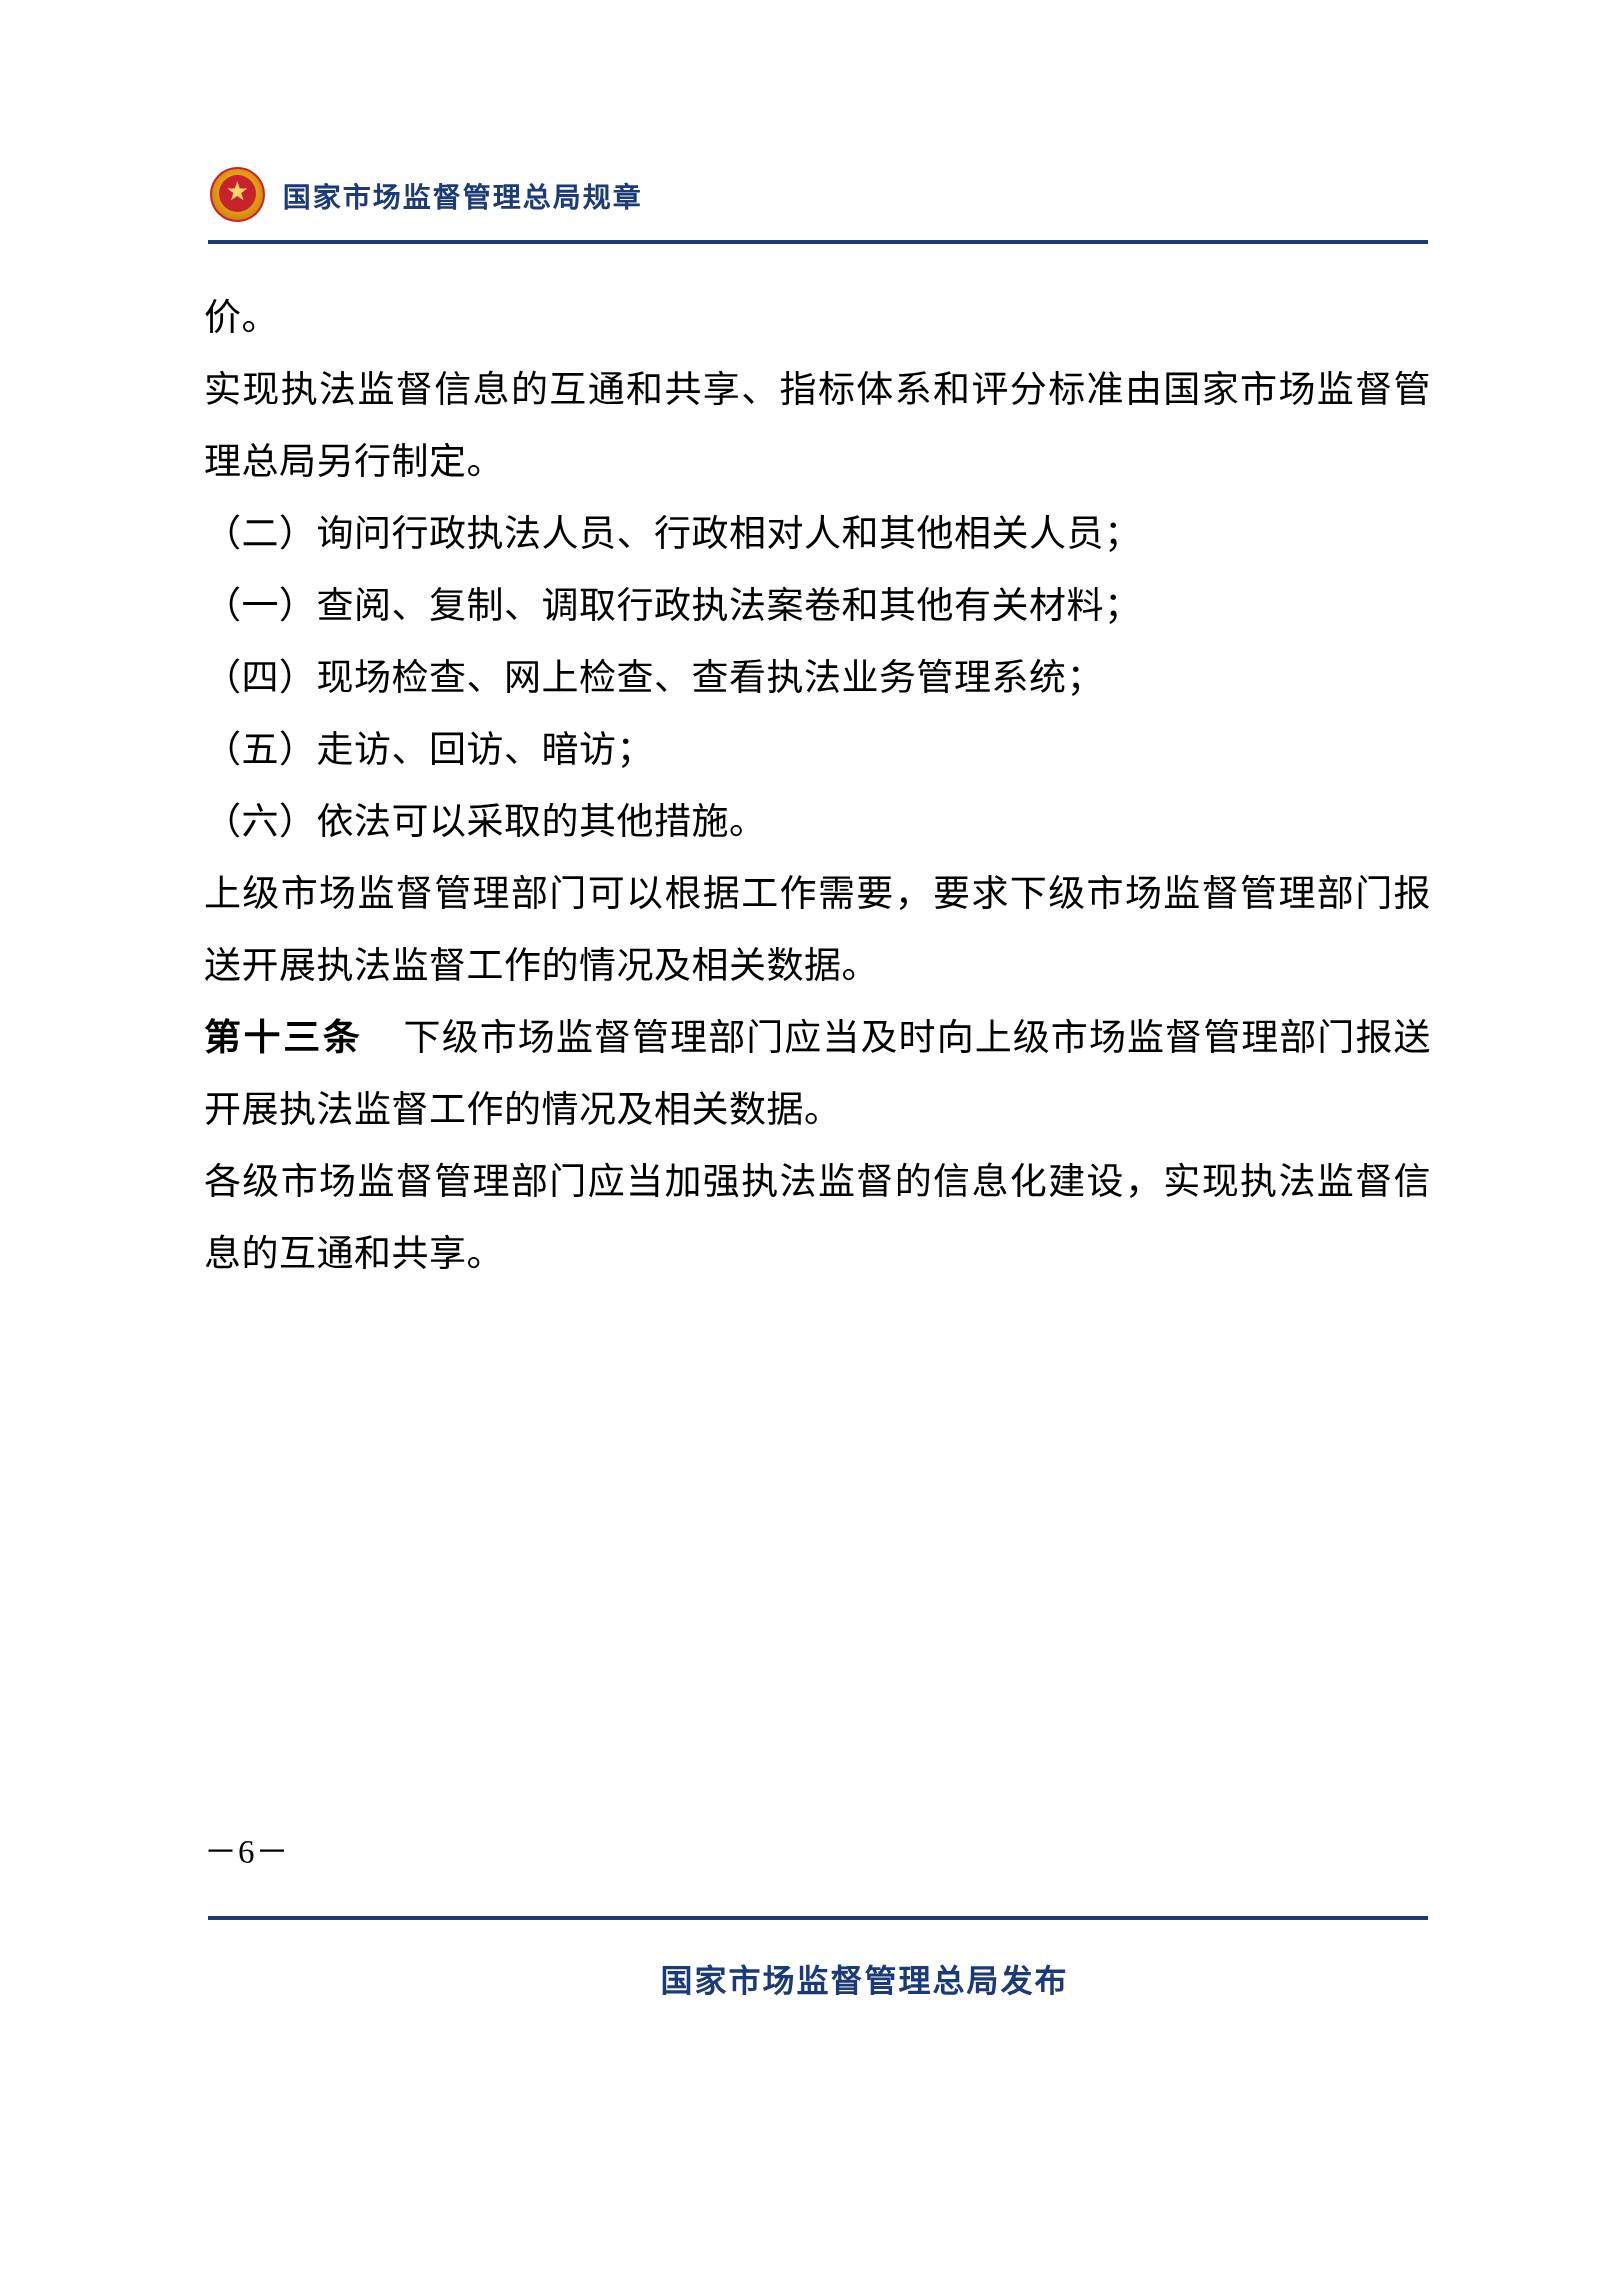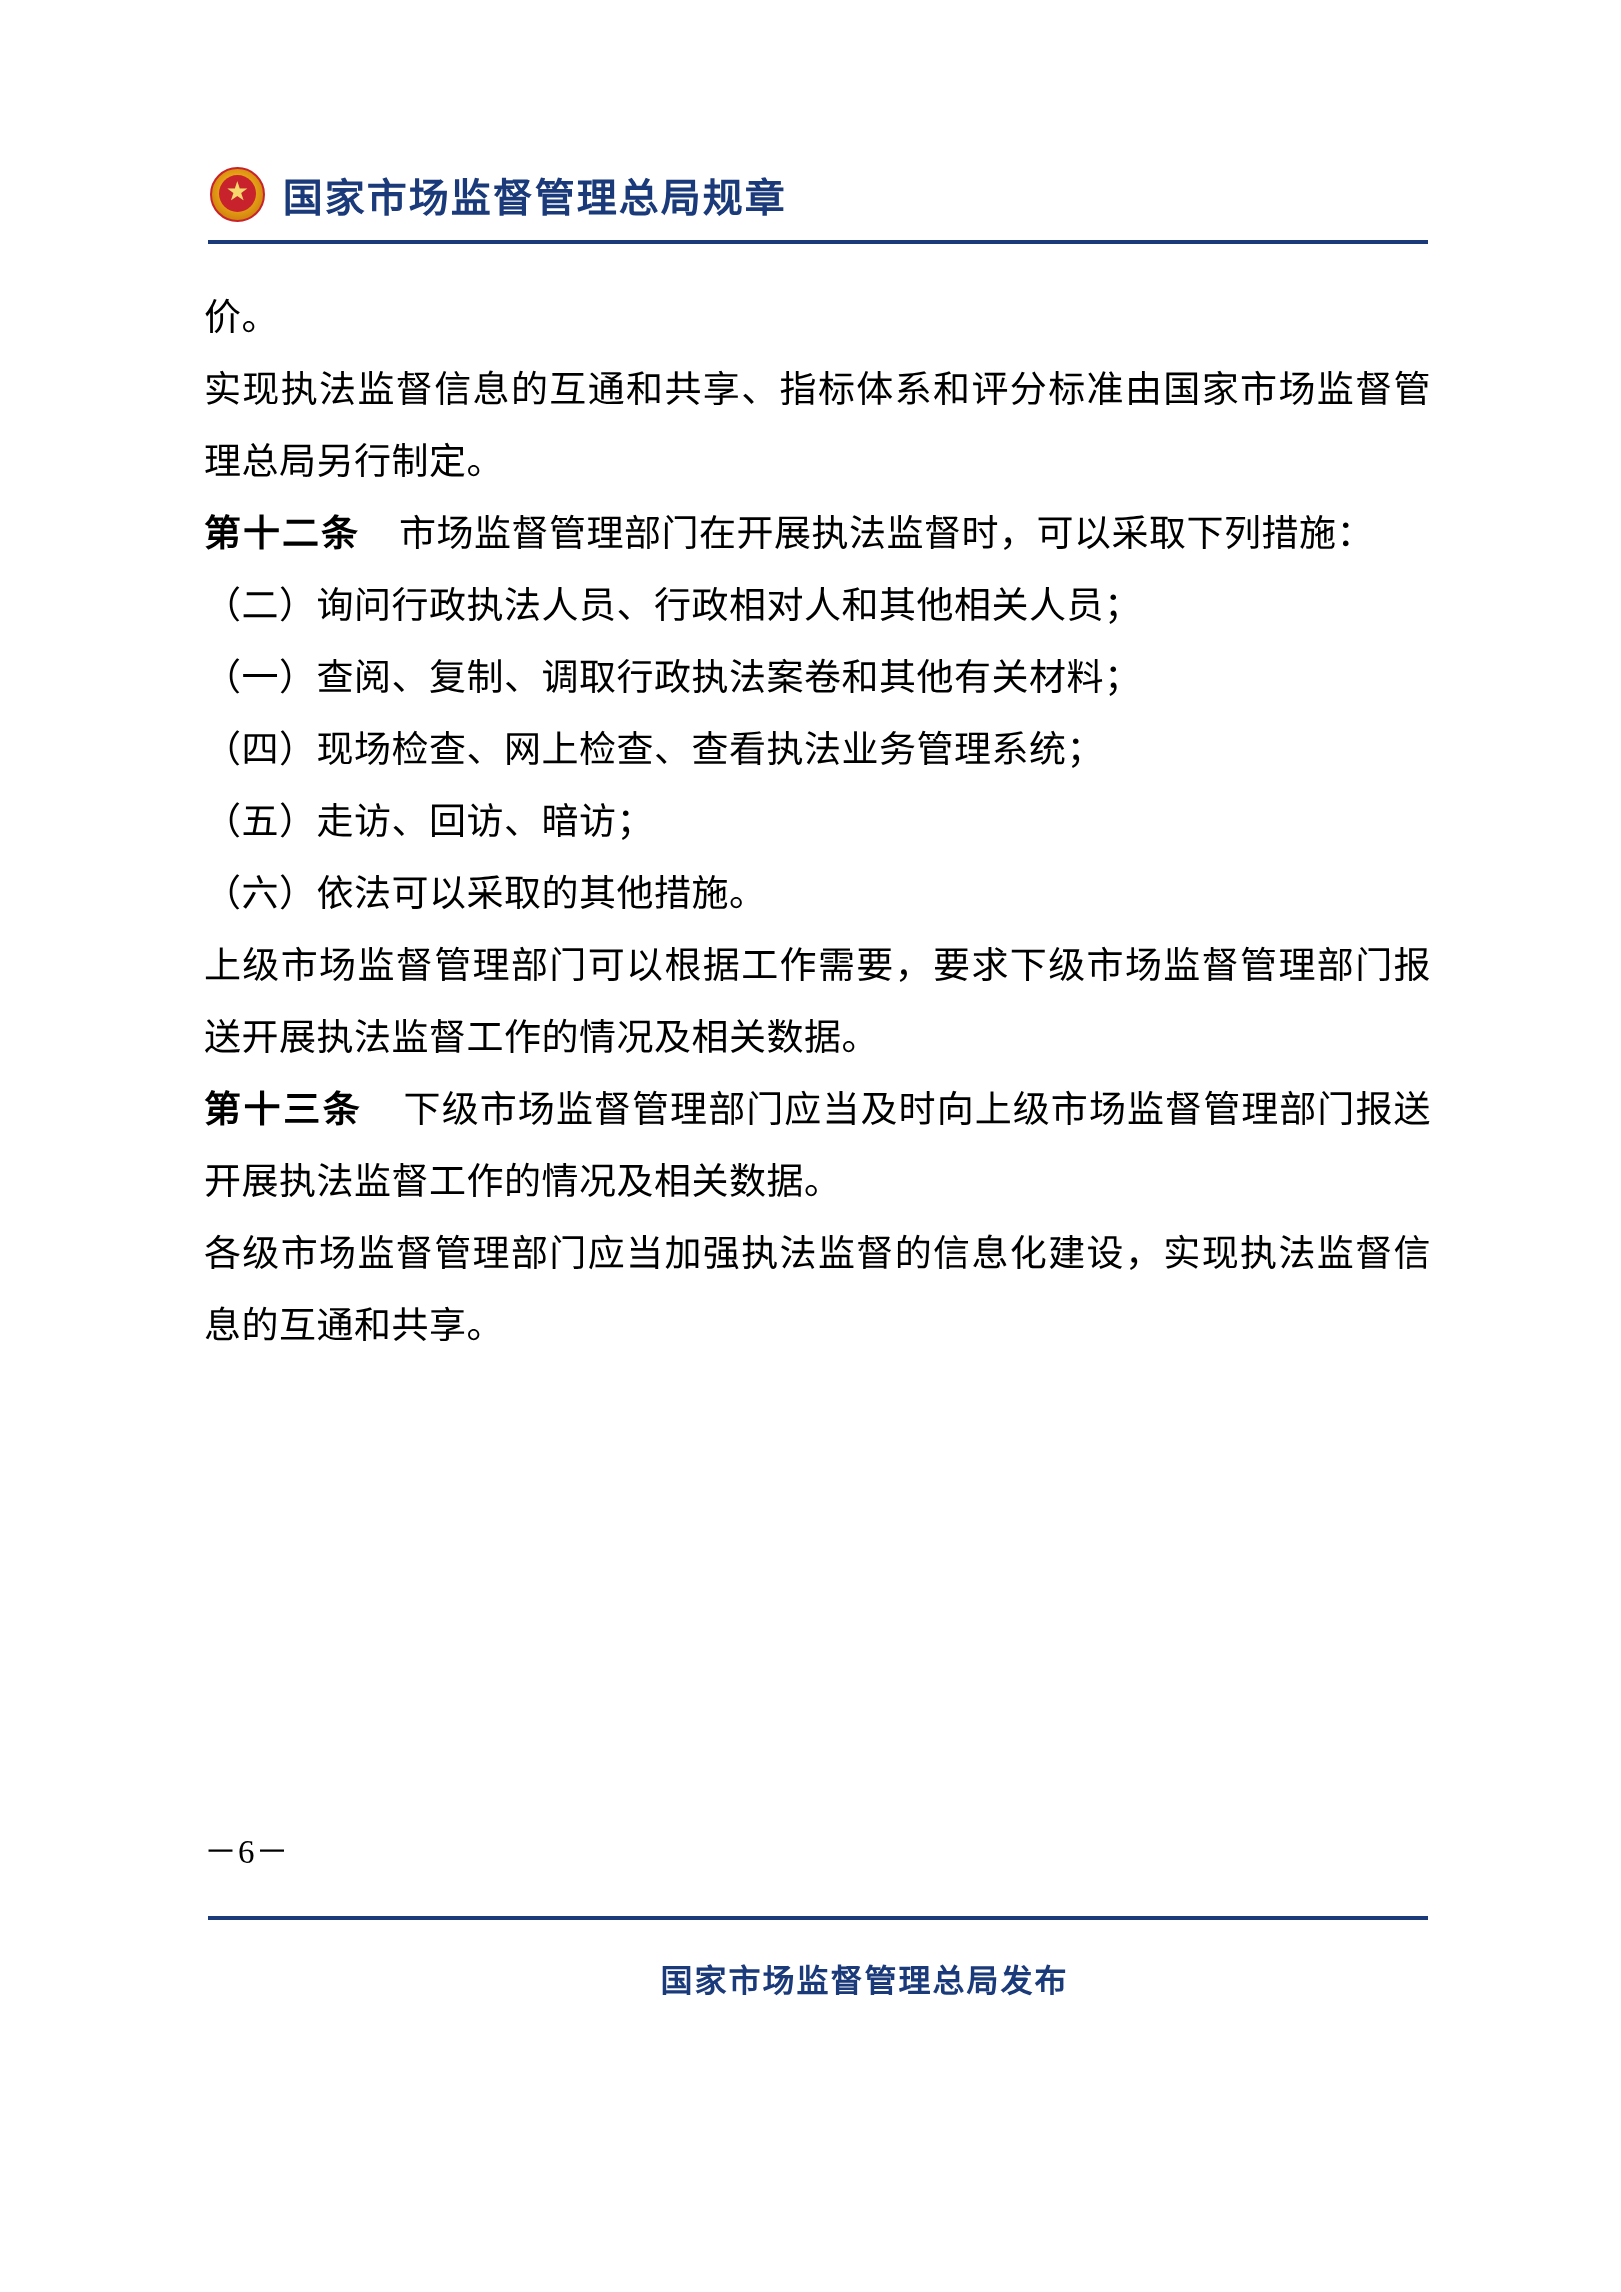--- a/index.html
+++ b/index.html
@@ -57,21 +57,21 @@
     position: absolute;
     left: 18.6px;
     top: 16.7px;
     color: #f5d76e;
     font-size: 21.6px;
     line-height: 21.6px;
   }
   .header-title {
     font-family: Liberation Serif, serif;
     font-weight: bold;
-    font-size: 40px;
+    font-size: 28px;
     letter-spacing: 2px;
     color: #1b3a7a;
     white-space: nowrap;
   }
   .header-rule {
     position: absolute;
     left: 208px;
     top: 240px;
     width: 1220px;
     height: 3.9px;
@@ -156,24 +156,20 @@
   <div class="content">
 
     <p>
       <span>价。</span>
     </p>
 
     <p class="p-indent">
       <span>实现执法监督信息的互通和共享、指标体系和评分标准由国家市场监督管理总局另行制定。</span>
     </p>
 
-    <p class="p-indent">
-      <span class="bold-lead">第十二条</span>
-      <span>&nbsp;&nbsp;&nbsp;</span><span>市场监督管理部门在开展执法监督时，可以采取下列措施：</span>
-    </p>
 
     <p class="p-indent">
       <span>（二）询问行政执法人员、行政相对人和其他相关人员；</span>
     </p>
 
     <p class="p-indent">
       <span>（一）查阅、复制、调取行政执法案卷和其他有关材料；</span>
     </p>
 
 

